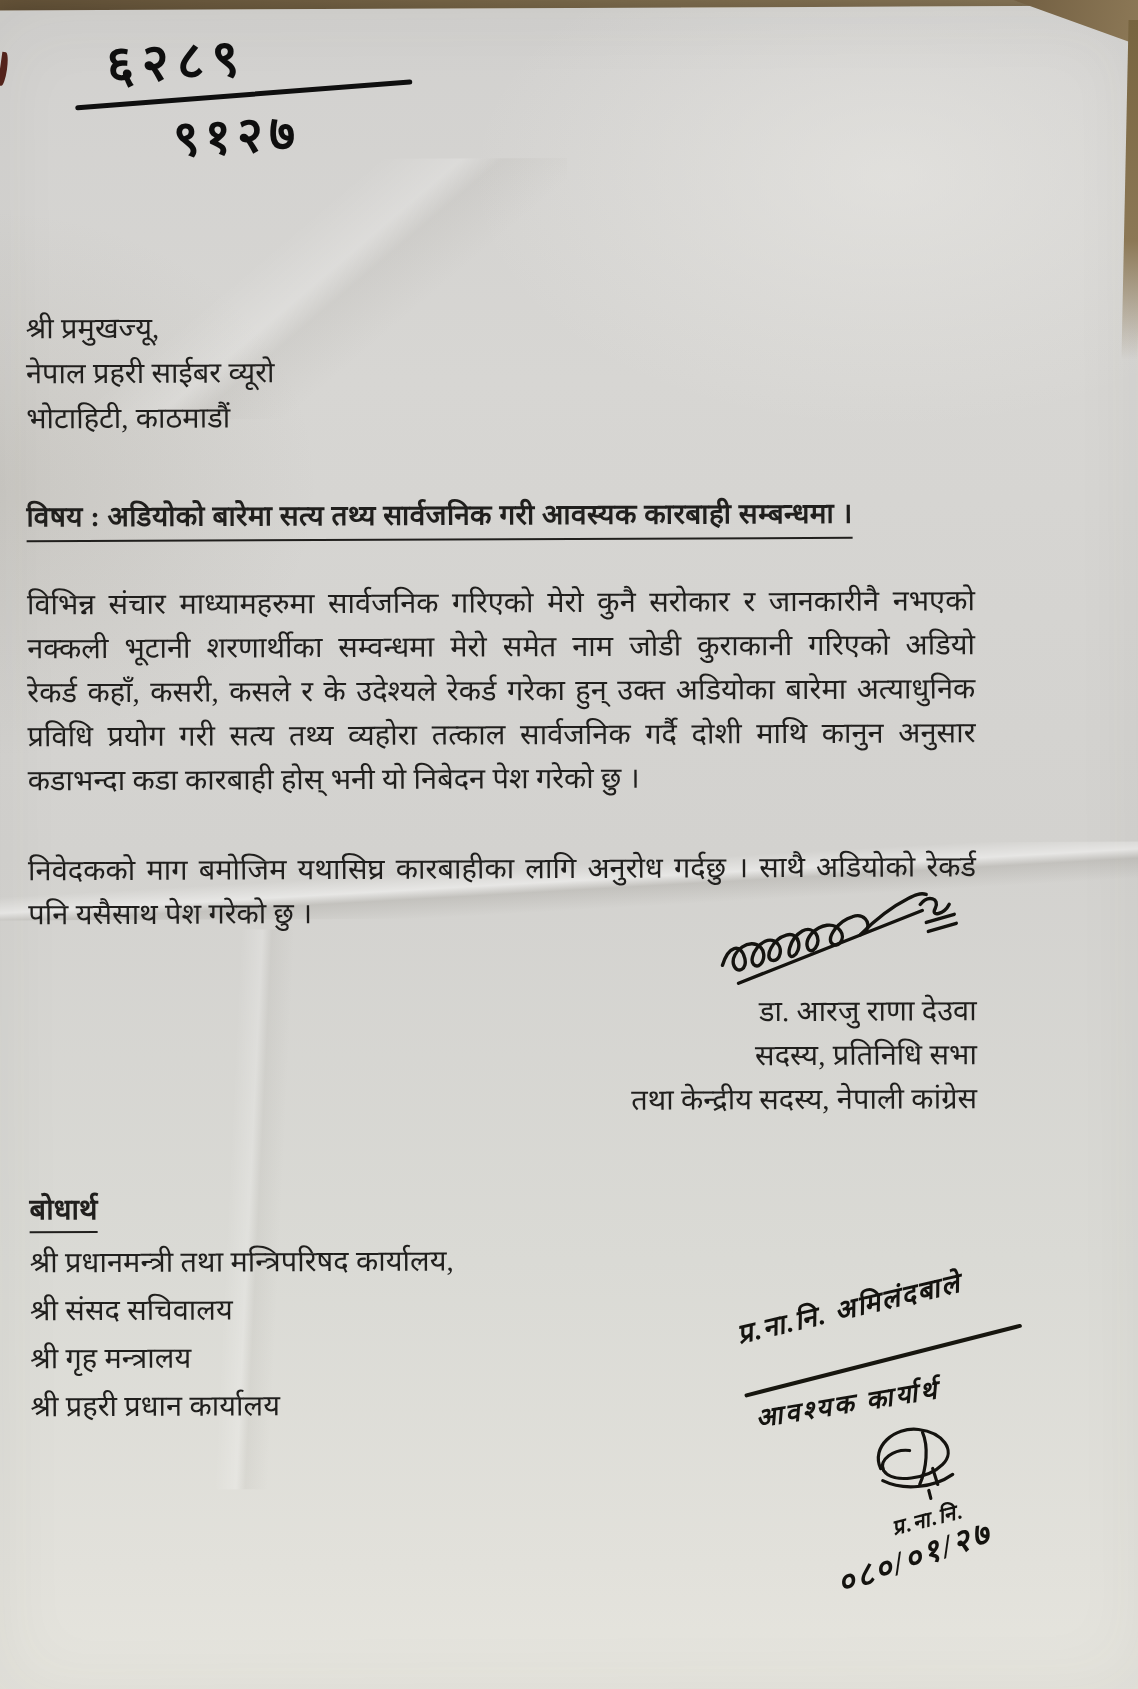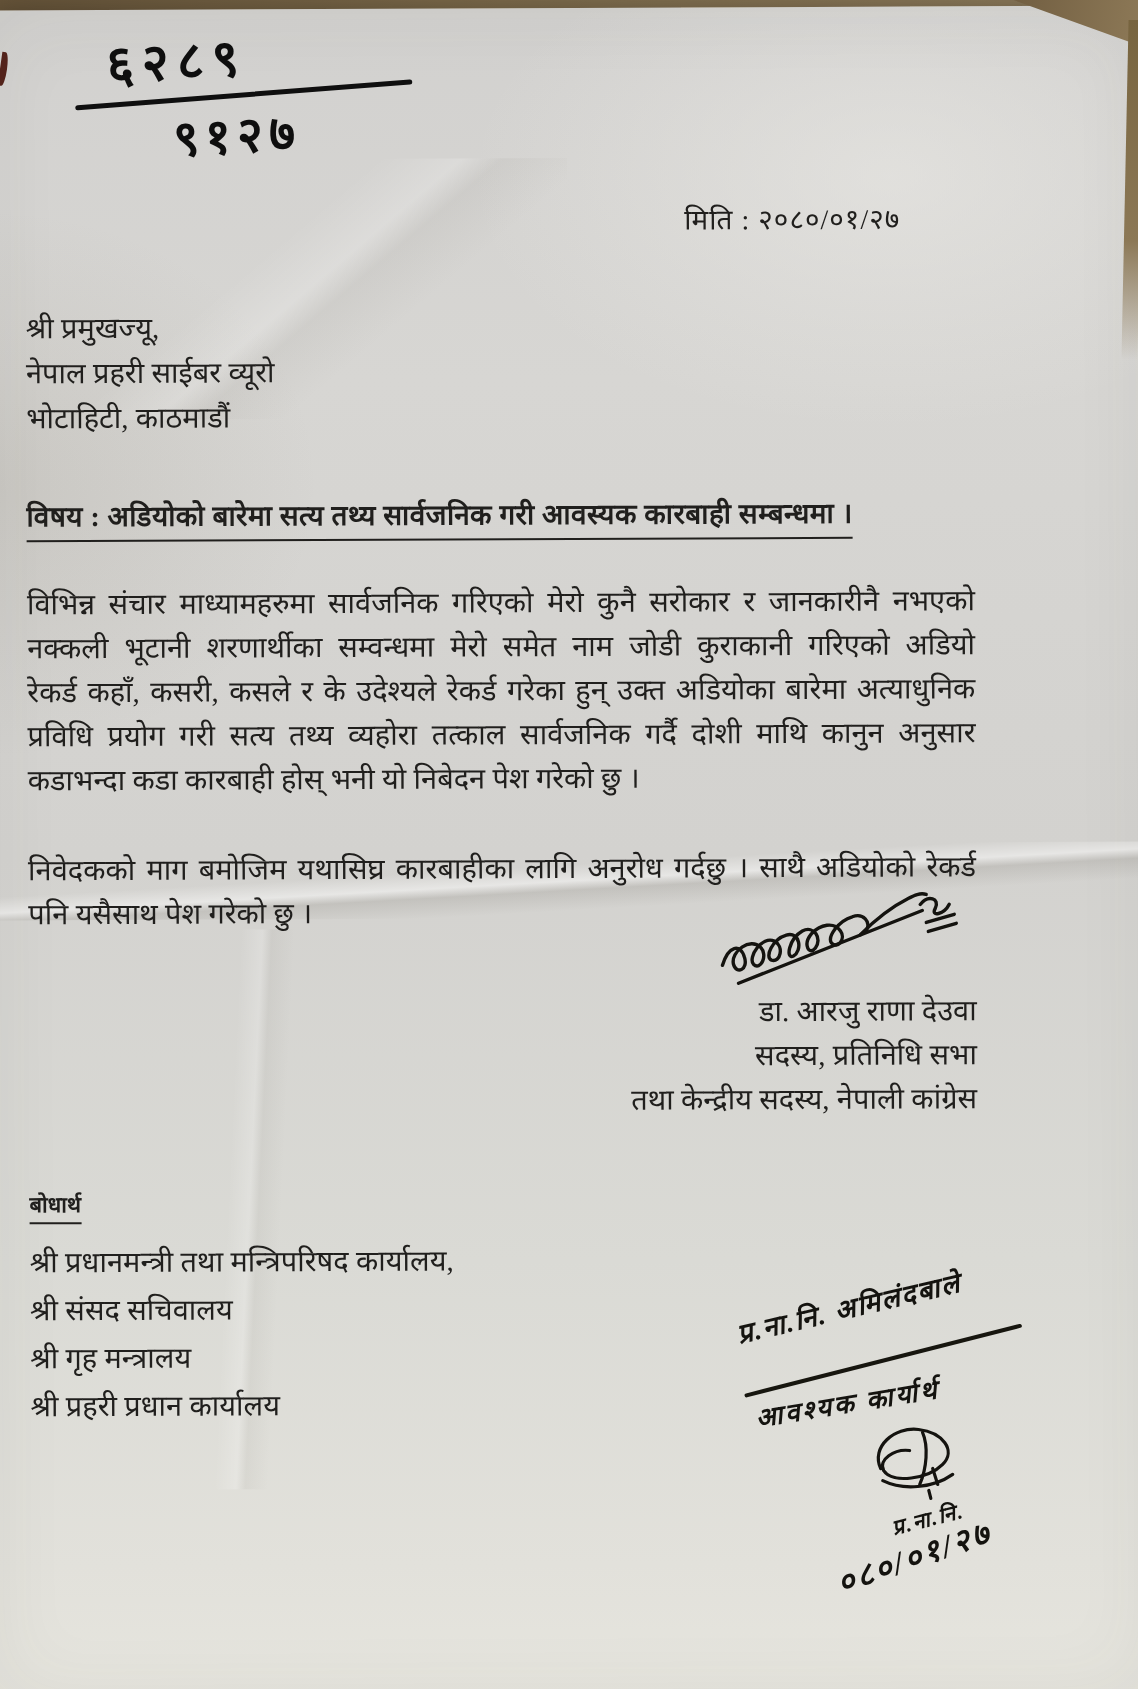--- a/index.html
+++ b/index.html
@@ -63,21 +63,21 @@
 
   .para{left:38px;width:948px;font-size:29px;line-height:44px;}
   .p1{top:572px;}
   .p2{top:838px;}
   .just{text-align:justify;text-align-last:justify;}
 
   .sig-scribble{left:718px;top:878px;width:260px;height:112px;}
   .sig-block{right:172px;top:982px;text-align:right;font-size:29px;line-height:44px;}
 
   .cc-head{
-    left:38px;top:1178px;font-size:22px;font-weight:bold;
+    left:38px;top:1178px;font-size:29px;font-weight:bold;
     border-bottom:2px solid #201f1d;padding-bottom:4px;
   }
   .cc-list{left:38px;top:1228px;font-size:29px;line-height:48px;}
 
   .hw{color:#14130f;font-style:italic;font-weight:bold;}
   .hw-note1{left:742px;top:1282px;font-size:27px;transform:rotate(-13deg);letter-spacing:2px;}
   .hw-note1-line{left:748px;top:1352px;width:286px;height:4px;background:#17160f;border-radius:2px;transform:rotate(-14deg);}
   .hw-note2{left:762px;top:1378px;font-size:26px;transform:rotate(-9deg);letter-spacing:3px;}
   .hw-sign2{left:868px;top:1408px;width:110px;height:92px;}
   .hw-initials{left:898px;top:1498px;font-size:21px;transform:rotate(-14deg);letter-spacing:2px;}
@@ -90,21 +90,20 @@
   <div class="crease-h"></div>
   <div class="crease-v"></div>
   <div class="crease-d"></div>
 
   <div class="abs reg">
     <div class="reg-top">६२८९</div>
     <div class="reg-line"></div>
     <div class="reg-bottom">९१२७</div>
   </div>
 
-  <div class="abs ink date-line">मिति : २०८०/०१/२७</div>
 
   <div class="abs ink addr">
     <div>श्री प्रमुखज्यू,</div>
     <div>नेपाल प्रहरी साईबर व्यूरो</div>
     <div>भोटाहिटी, काठमाडौं</div>
   </div>
 
   <div class="abs ink subject">विषय : अडियोको बारेमा सत्य तथ्य सार्वजनिक गरी आवस्यक कारबाही सम्बन्धमा ।</div>
 
   <div class="abs ink para p1">

